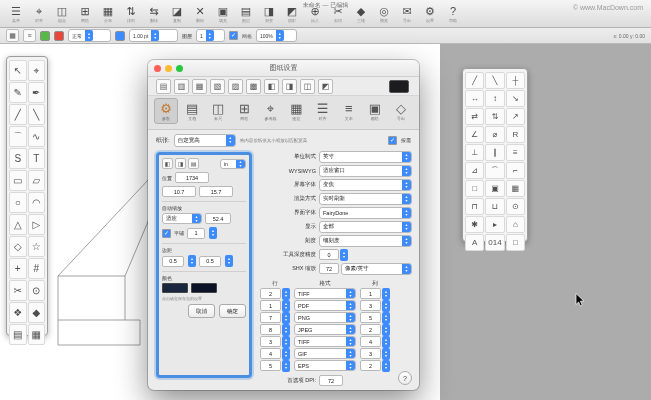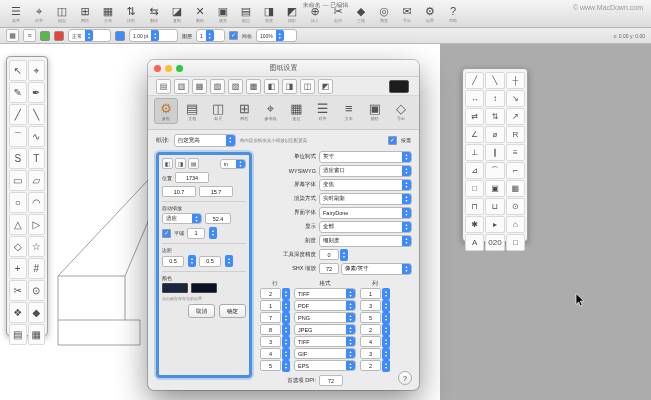--- a/index.html
+++ b/index.html
@@ -485,21 +485,21 @@
 
     <div class="pal-cell">
       <span style="font-size:8px;">⌂</span>
     </div>
 
     <div class="pal-cell">
       <span style="font-size:8px;">A</span>
     </div>
 
     <div class="pal-cell">
-      <span style="font-size:8px;">020</span>
+      <span style="font-size:8px;">014</span>
     </div>
 
     <div class="pal-cell">
       <span style="font-size:8px;">□</span>
     </div>
   </div>
 
 <div class="dialog">
   <div class="dlg-titlebar">
     <div class="tl tl-red"></div>

